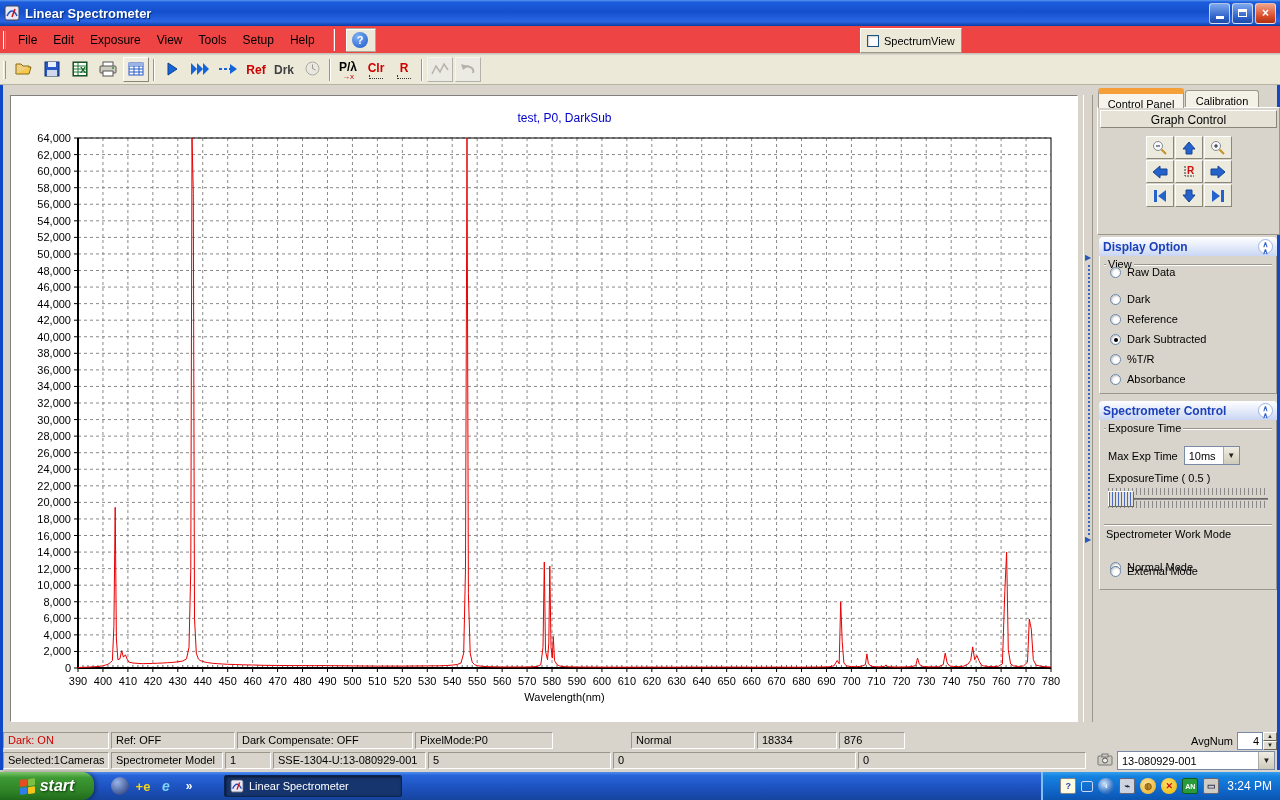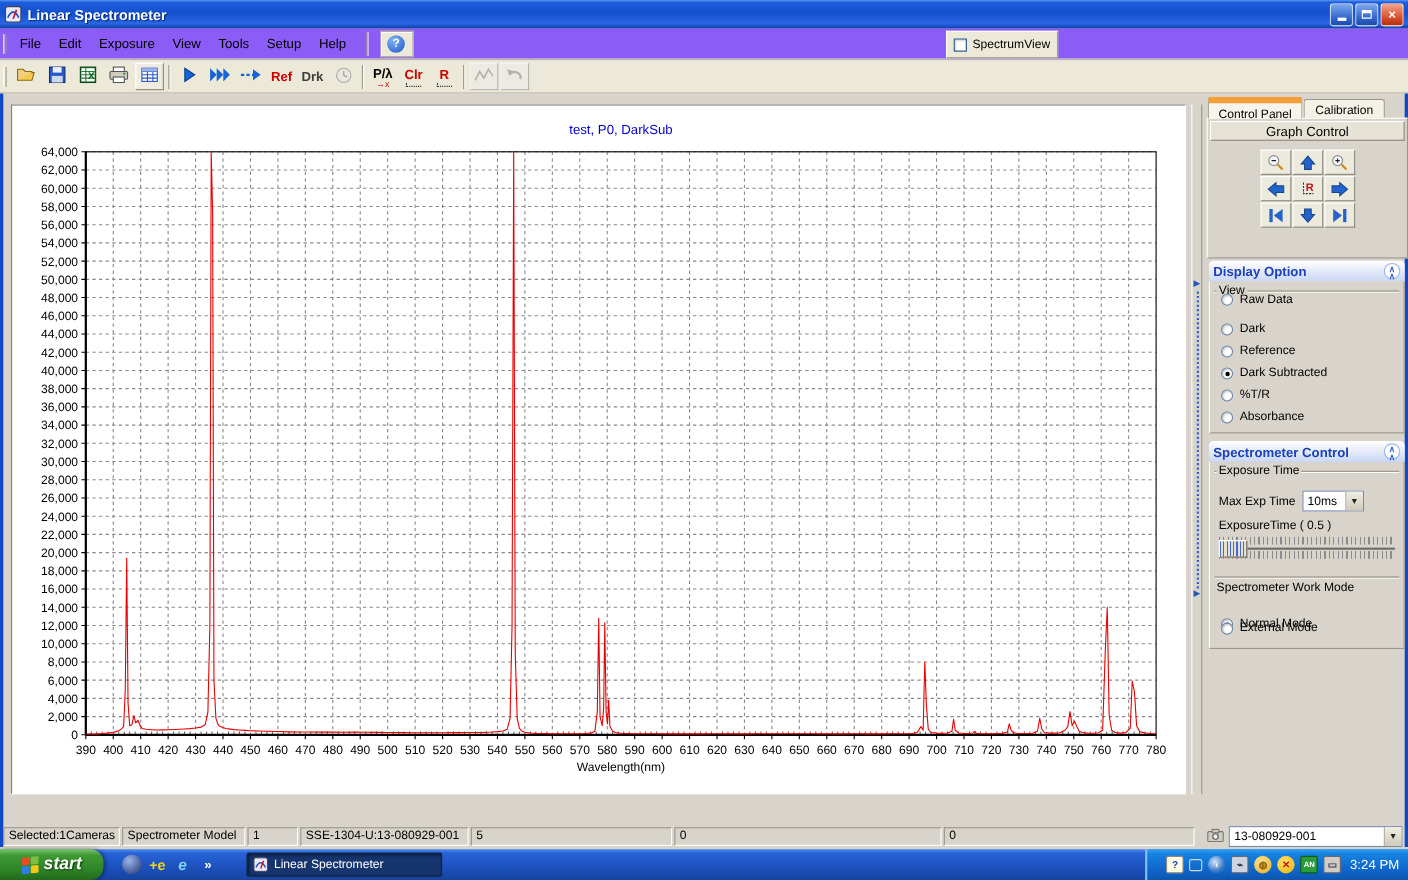--- a/index.html
+++ b/index.html
@@ -15,21 +15,21 @@
     text-shadow:1px 1px 1px #00287a; flex:1; }
   .capbtn { width:21px; height:21px; margin-left:2px; border-radius:3px; border:1px solid #ffffffaa;
     display:flex; align-items:center; justify-content:center; color:#fff; font-weight:bold;
     background:linear-gradient(180deg,#7da8ee,#2e61c8 70%,#1c4aa8); font-size:12px; }
   .capbtn.close { background:linear-gradient(180deg,#f0a48c,#dd5230 60%,#b03010); }
   .glyph-min { width:8px; height:3px; background:#fff; margin-top:9px; }
   .glyph-max { width:9px; height:8px; border:1px solid #fff; border-top:3px solid #fff; }
 
   
   #menubar { position:absolute; left:0; top:26px; width:1280px; height:28px;
-    background:#8b5cf6; border-bottom:1px solid #c8c4b4; display:flex; align-items:center; }
+    background:#ef4444; border-bottom:1px solid #c8c4b4; display:flex; align-items:center; }
   .grip { width:3px; height:18px; margin:0 4px 0 3px; border-left:1px solid #fff; border-right:1px solid #9a968a; }
   .menu-item { padding:3px 8px; color:#000; font-size:12px; }
   #help-round { width:30px; height:24px; margin-left:8px; border:1px solid #aca899;
     border-left:none; display:flex; align-items:center; justify-content:center; background:#ece9d8;
     box-shadow:1px 1px 0 #fff inset; }
   #help-round .qball { width:16px; height:16px; border-radius:50%; color:#fff; font-weight:bold;
     background:radial-gradient(circle at 35% 30%,#7fb2f5,#1c55c8); text-align:center; line-height:16px; font-size:11px;}
   .vsep { width:2px; height:22px; border-left:1px solid #9a968a; border-right:1px solid #fff; margin:0 3px; }
 
   
@@ -805,20 +805,38 @@
                 <div class="radio"></div>
                 <span>External Mode</span>
               </div>
             </div>
         </div>
       </div>
     </div>
   </div>
 
   <div id="statusbar">
+    <div class="srow" style="top:1px;" id="status-row1">
+        <div class="cell" style="width: 106px; color: rgb(204, 0, 0);">Dark: ON</div>
+        <div class="cell" style="width:124px;">Ref: OFF</div>
+        <div class="cell" style="width:176px;">Dark Compensate: OFF</div>
+        <div class="cell" style="width: 138px; margin-right: 78px;">PixelMode:P0</div>
+        <div class="cell" style="width:124px;">Normal</div>
+        <div class="cell" style="width:80px;">18334</div>
+        <div class="cell" style="width:66px;">876</div>
+        <div style="flex:1;"></div>
+        <span style="margin-right:4px;">AvgNum</span>
+        <div class="spin">
+          <div class="num">4</div>
+          <div class="arrows">
+            <div>▲</div>
+            <div>▼</div>
+          </div>
+        </div>
+      </div>
     <div class="srow" style="top:21px;" id="status-row2">
         <div class="cell" style="width:106px;">Selected:1Cameras</div>
         <div class="cell" style="width:112px;">Spectrometer Model</div>
         <div class="cell" style="width:46px;">1</div>
         <div class="cell" style="width:153px;">SSE-1304-U:13-080929-001</div>
         <div class="cell" style="width:183px;">5</div>
         <div class="cell" style="width:243px;">0</div>
         <div class="cell" style="width:228px;">0</div>
         <div style="flex:1;"></div>
         <span style="margin-right:4px;"><svg width="16" height="13" viewBox="0 0 16 13">

